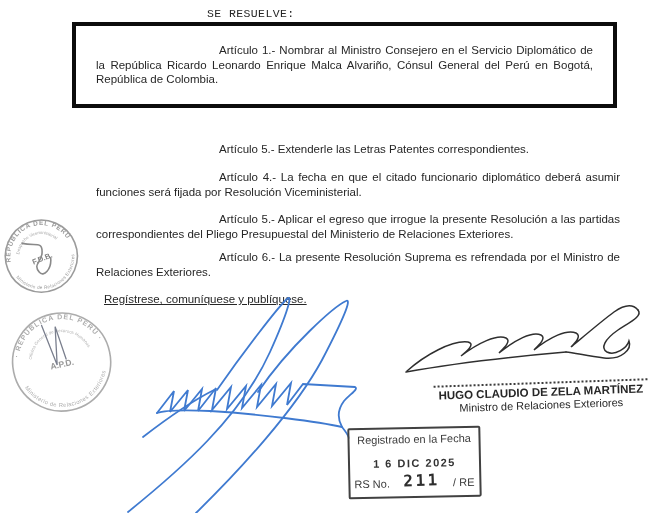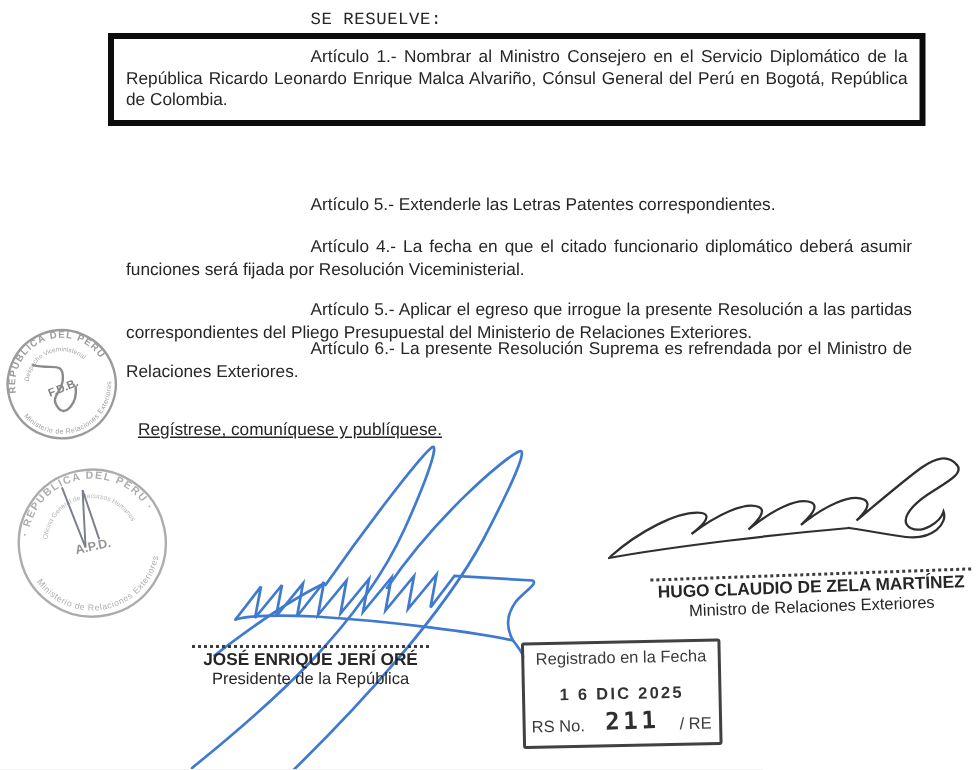--- a/index.html
+++ b/index.html
@@ -7,28 +7,28 @@
     position:relative;width:652px;height:513px;background:#ffffff;overflow:hidden;
     font-family:"Liberation Sans","DejaVu Sans",sans-serif;color:#262626;
     font-size:11.5px;line-height:14.5px;
   }
   .heading{position:absolute;left:207px;top:7px;letter-spacing:.4px;font-family:Liberation Mono, monospace;}
   .art1-box{
     position:absolute;left:72px;top:22px;width:545px;box-sizing:border-box;
     border:4px solid #0c0c0c;padding:5px 8px 5px 8px;background:#fff;
   }
   .para{
-    margin:0;text-align:justify;text-indent:123px;
+    margin:12px;text-align:justify;text-indent:123px;
   }
   .abs-para{position:absolute;left:84px;width:524px;}
   .p-art2{top:87px;}
   .p-art3{top:130px;}
   .p-art4{top:158px;}
   .p-art5{top:200px;}
-  .p-art6{top:226px;}
+  .p-art6{top:238px;}
   .closing{position:absolute;left:92px;top:280px;text-indent:0;text-decoration:underline;}
   
   .seal{position:absolute;pointer-events:none;}
   .seal1{left:2px;top:216px;transform:rotate(-22deg);opacity:.88;}
   .seal2{left:10px;top:310px;transform:rotate(-12deg);opacity:.82;}
   
   .sig-block{position:absolute;text-align:center;}
   .sig-rule{border-top:2.5px dotted #3c3c3c;height:0;margin-bottom:2px;}
   .sig-name{font-weight:bold;font-size:11.5px;line-height:13px;}
   .sig-title{font-size:11px;line-height:13px;}
@@ -123,25 +123,20 @@
       <path d="M 342,427 C 320,422 260,414 210,411 C 185,410 166,410 157,413"></path>
     </g>
 
     <g stroke="#2f2f2f" stroke-width="1.5" fill="none" stroke-linecap="round">
       <path d="M 407,371 C 425,355 452,340 468,342 C 476,344 466,352 461,356 C 478,343 497,334 506,338 C 512,341 503,349 499,353 C 515,340 532,331 541,335 C 547,338 538,346 534,350 C 550,337 567,329 576,333 C 582,336 575,343 571,347 C 583,337 603,320 614,312 C 624,305 632,303 638,310"></path>
       <path d="M 638,310 C 643,316 630,322 618,330 C 605,339 600,348 607,352 C 615,356 627,348 629,341 C 632,349 622,360 604,358 C 588,356 575,353 566,352"></path>
       <path d="M 566,352 C 520,356 450,364 406,372"></path>
     </g>
   </svg>
 
-  <div class="sig-block president-block">
-    <div class="sig-rule"></div>
-    <div class="sig-name">JOSÉ ENRIQUE JERÍ ORÉ</div>
-    <div class="sig-title">Presidente de la República</div>
-  </div>
 
   <div class="sig-block minister-block">
     <div class="sig-rule"></div>
     <div class="sig-name">HUGO CLAUDIO DE ZELA MARTÍNEZ</div>
     <div class="sig-title">Ministro de Relaciones Exteriores</div>
   </div>
 
   <div class="stamp">
     <div class="stamp-header">Registrado en la Fecha</div>
     <div class="stamp-date">1 6 DIC 2025</div>

